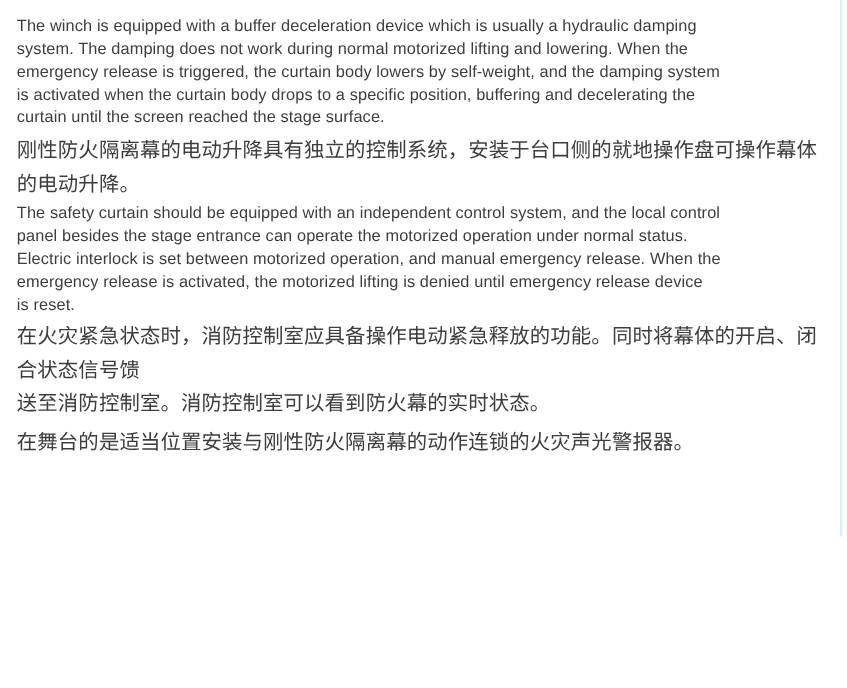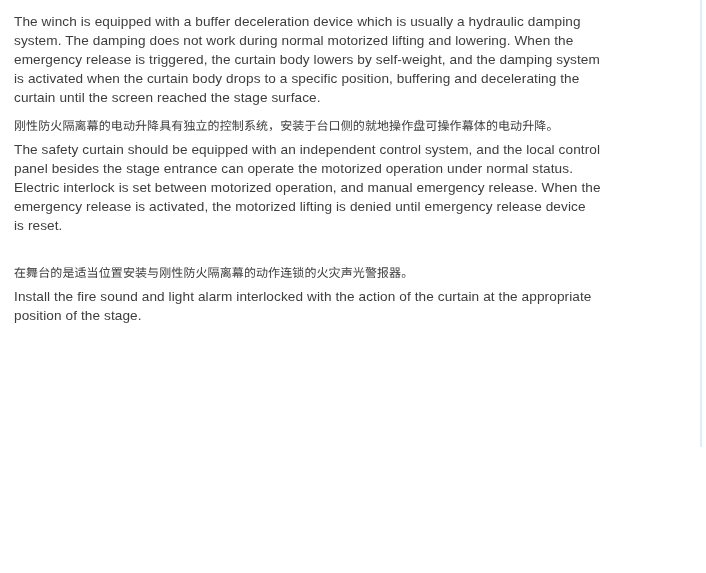--- a/index.html
+++ b/index.html
@@ -30,26 +30,26 @@
   .para {
     color: var(--text);
     white-space: pre-wrap;
     letter-spacing: 0.1px;
   }
   .para.en {
     font-size: 13.6px;
     line-height: 19px;
   }
   .para.zh {
-    font-size: 12px;
+    font-size: 17px;
     line-height: 28px;
   }
   .mt5 { margin-top: 5px; }
   .mt4 { margin-top: 4px; }
-  .mt8 { margin-top: 24px; }
+  .mt8 { margin-top: 4px; }
   .mt7 { margin-top: 7px; }
   .edge-line {
     position: absolute;
     top: 0;
     right: 4px;
     width: 2px;
     height: 100%;
     background: var(--edge);
   }
 </style>
@@ -62,18 +62,18 @@
 system. The damping does not work during normal motorized lifting and lowering. When the
 emergency release is triggered, the curtain body lowers by self-weight, and the damping system
 is activated when the curtain body drops to a specific position, buffering and decelerating the
 curtain until the screen reached the stage surface.</div>
     <div class="para zh mt5" lang="zh-CN">刚性防火隔离幕的电动升降具有独立的控制系统，安装于台口侧的就地操作盘可操作幕体的电动升降。</div>
     <div class="para en" lang="en">The safety curtain should be equipped with an independent control system, and the local control
 panel besides the stage entrance can operate the motorized operation under normal status.
 Electric interlock is set between motorized operation, and manual emergency release. When the
 emergency release is activated, the motorized lifting is denied until emergency release device
 is reset.</div>
+    <div class="para zh mt4" lang="zh-CN">在火灾紧急状态时，消防控制室应具备操作电动紧急释放的功能。同时将幕体的开启、闭合状态信号馈
+送至消防控制室。消防控制室可以看到防火幕的实时状态。</div>
     <div class="para zh mt8" lang="zh-CN">在舞台的是适当位置安装与刚性防火隔离幕的动作连锁的火灾声光警报器。</div>
-    <div class="para en" lang="en">Install the fire sound and light alarm interlocked with the action of the curtain at the appropriate
-position of the stage.</div>
   </div>
   <div class="edge-line"></div>
 </div>
 
 </body></html>

